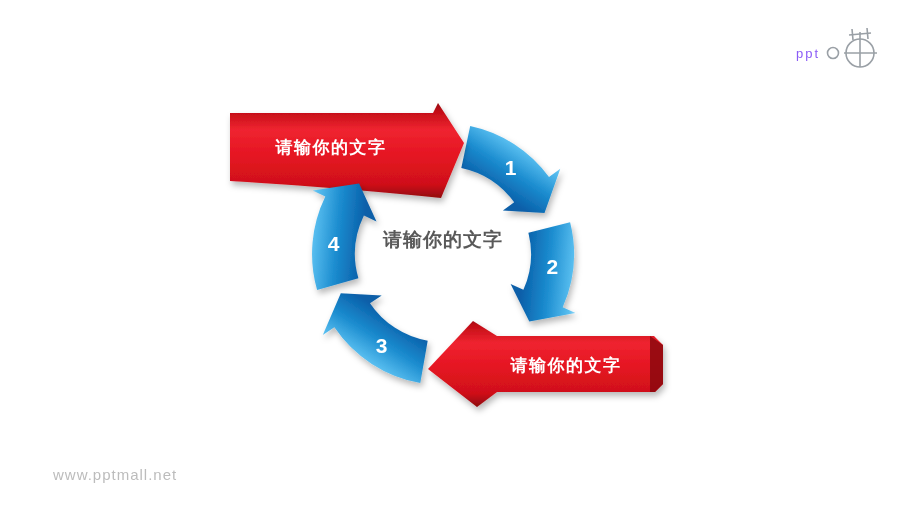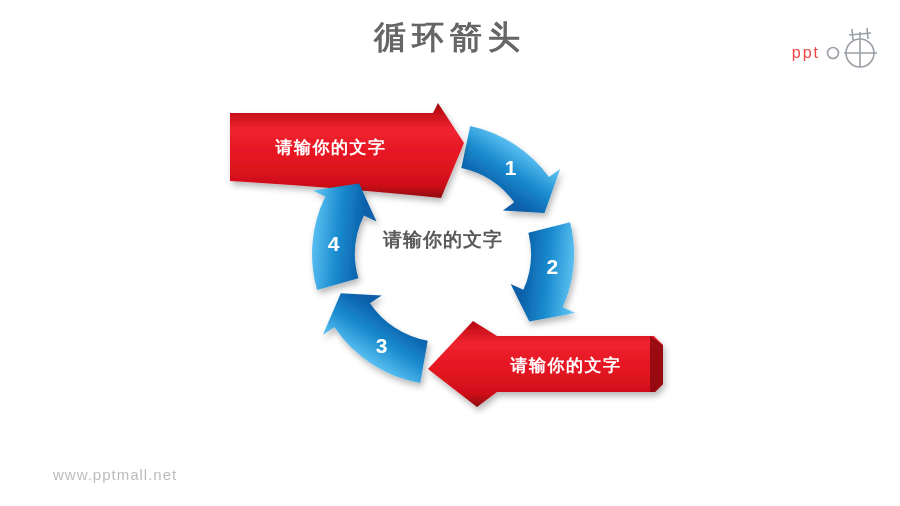--- a/index.html
+++ b/index.html
@@ -9,35 +9,34 @@
   }
   .slide-title{
     position:absolute;top:16px;left:0;width:100%;margin:0;
     text-align:center;font-size:32px;font-weight:bold;color:#666666;
     letter-spacing:6px;
   }
   .logo{
     position:absolute;top:24px;right:18px;display:flex;align-items:center;gap:4px;
   }
   .logo-text{
-    font-size:16px;color:#ef4444;letter-spacing:2px;line-height:1;
+    font-size:13px;color:#8b5cf6;letter-spacing:2px;line-height:1;
     padding-top:10px;
   }
   .logo-icon{display:block;}
   .watermark{
     position:absolute;left:53px;top:466px;font-size:15px;color:#bcbcbc;letter-spacing:1px;
   }
   #diagram{position:absolute;left:0;top:0;}
 </style>
 </head>
 <body>
 
 <div class="slide">
 
-  <h1 class="slide-title">循环箭头</h1>
 
   <div class="logo">
     <span class="logo-text">ppt</span>
     <svg class="logo-icon" width="58" height="48" viewBox="0 0 58 48">
       <g fill="none" stroke="#9aa0a6" stroke-width="1.6">
         <circle cx="9" cy="29" r="5.5"></circle>
         <circle cx="36" cy="29" r="14"></circle>
         <line x1="36" y1="8" x2="36" y2="43"></line>
         <line x1="20" y1="29" x2="53" y2="29"></line>
         <line x1="25" y1="11" x2="47" y2="9"></line>

